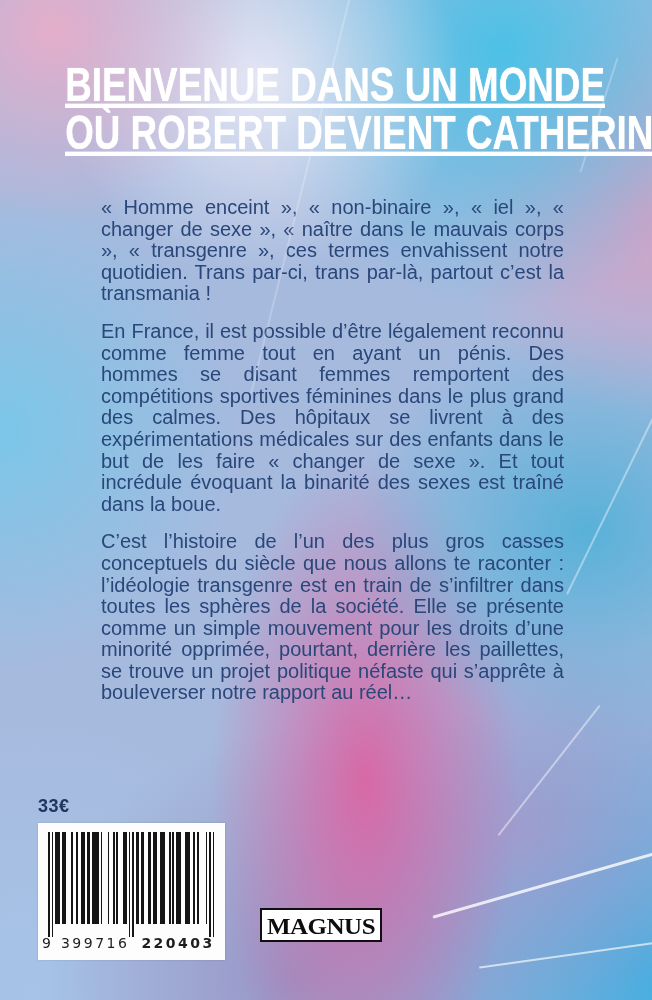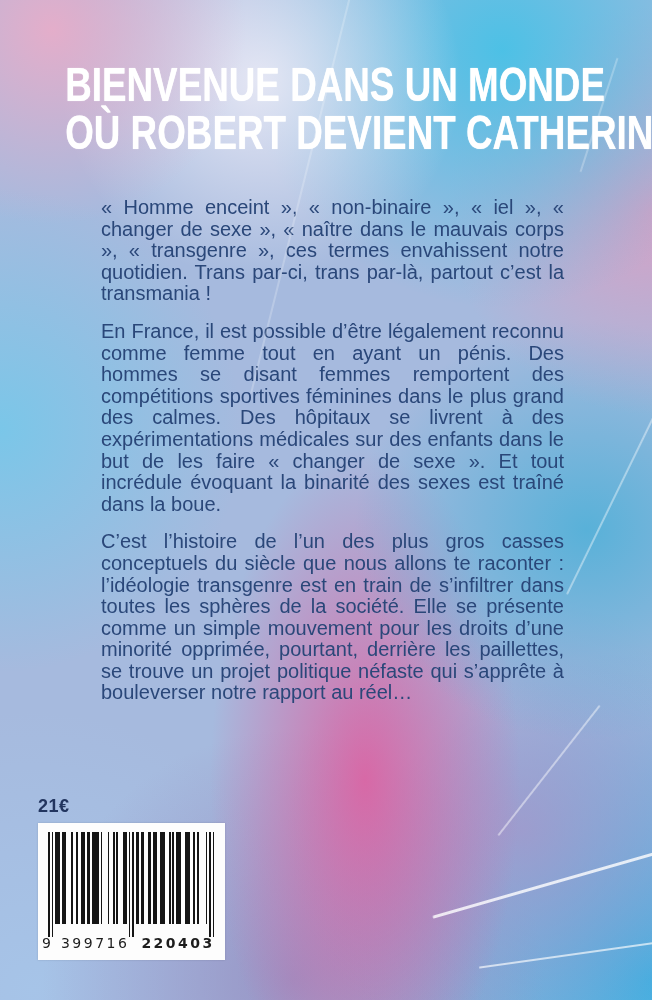--- a/index.html
+++ b/index.html
@@ -17,21 +17,21 @@
       radial-gradient(circle at 0% 43%, rgba(120,199,233,.95) 0%, rgba(120,199,233,0) 28%),
       radial-gradient(ellipse at 90% 53%, rgba(80,176,216,.9) 0%, rgba(80,176,216,0) 28%),
       radial-gradient(ellipse at 56% 78%, rgba(224,93,158,.85) 0%, rgba(224,93,158,0) 30%),
       radial-gradient(circle at 80% 83%, rgba(168,148,200,.75) 0%, rgba(168,148,200,0) 24%),
       radial-gradient(circle at 45% 98%, rgba(148,138,190,.8) 0%, rgba(148,138,190,0) 24%),
       radial-gradient(circle at 100% 98%, rgba(56,176,226,.95) 0%, rgba(56,176,226,0) 28%),
       radial-gradient(circle at 5% 99%, rgba(166,197,233,.9) 0%, rgba(166,197,233,0) 24%);
   }
   .title{
     position:absolute; top:60px; left:0; right:0;
-    text-align:center; color:#ffffff;
+    text-align:center; color:#ffffff;text-decoration:underline;
   }
   .title-line{
     font-size:46px; line-height:48px; font-weight:700;
     letter-spacing:0px;
     transform:scaleX(0.80) scaleY(1.04);
     transform-origin:center;
     white-space:nowrap;
     text-shadow:0 0 1px rgba(255,255,255,.9);
   }
   .body-text{
@@ -115,21 +115,21 @@
 
   <div class="body-text">
     <p>« Homme enceint », « non-binaire », « iel », « changer de sexe », « naître dans le mauvais corps », « transgenre », ces termes envahissent notre quotidien. Trans par-ci, trans par-là, partout c’est la transmania !</p>
     <p>En France, il est possible d’être légalement reconnu comme femme tout en ayant un pénis. Des hommes se disant femmes remportent des compétitions sportives féminines dans le plus grand des calmes. Des hôpitaux se livrent à des expérimentations médicales sur des enfants dans le but de les faire « changer de sexe ». Et tout incrédule évoquant la binarité des sexes est traîné dans la boue.</p>
     <p>C’est l’histoire de l’un des plus gros casses conceptuels du siècle que nous allons te raconter : l’idéologie transgenre est en train de s’infiltrer dans toutes les sphères de la société. Elle se présente comme un simple mouvement pour les droits d’une minorité opprimée, pourtant, derrière les paillettes, se trouve un projet politique néfaste qui s’apprête à bouleverser notre rapport au réel…</p>
   </div>
 
   <div class="white-text">
   </div>
 
-  <div class="price">21€</div>
+  <div class="price">33€</div>
 
   <div class="barcode-box">
     <div class="bars" id="barcode-bars">
         <div class="bar" style="left: 0px; width: 1.75px; height: 105px;"></div>
         <div class="bar" style="left: 3.5px; width: 1.75px; height: 105px;"></div>
         <div class="bar" style="left: 7px; width: 1.75px; height: 92px;"></div>
         <div class="bar" style="left: 8.75px; width: 1.75px; height: 92px;"></div>
         <div class="bar" style="left: 10.5px; width: 1.75px; height: 92px;"></div>
         <div class="bar" style="left: 14px; width: 1.75px; height: 92px;"></div>
         <div class="bar" style="left: 15.75px; width: 1.75px; height: 92px;"></div>
@@ -176,20 +176,23 @@
         <div class="bar" style="left: 161px; width: 1.75px; height: 105px;"></div>
         <div class="bar" style="left: 164.5px; width: 1.75px; height: 105px;"></div>
       </div>
     <div class="barcode-digits">
       <span class="d0">9</span>
       <span class="d1">399716</span>
       <span class="d2">220403</span>
     </div>
   </div>
 
+  <div class="publisher">
+    <span class="publisher-name">MAGNUS</span>
+  </div>
 
   <div class="streak s1"></div>
   <div class="streak s2"></div>
   <div class="streak s3"></div>
   <div class="streak s4"></div>
   <div class="streak s5"></div>
   <div class="streak s6"></div>
 
 </div>
 

